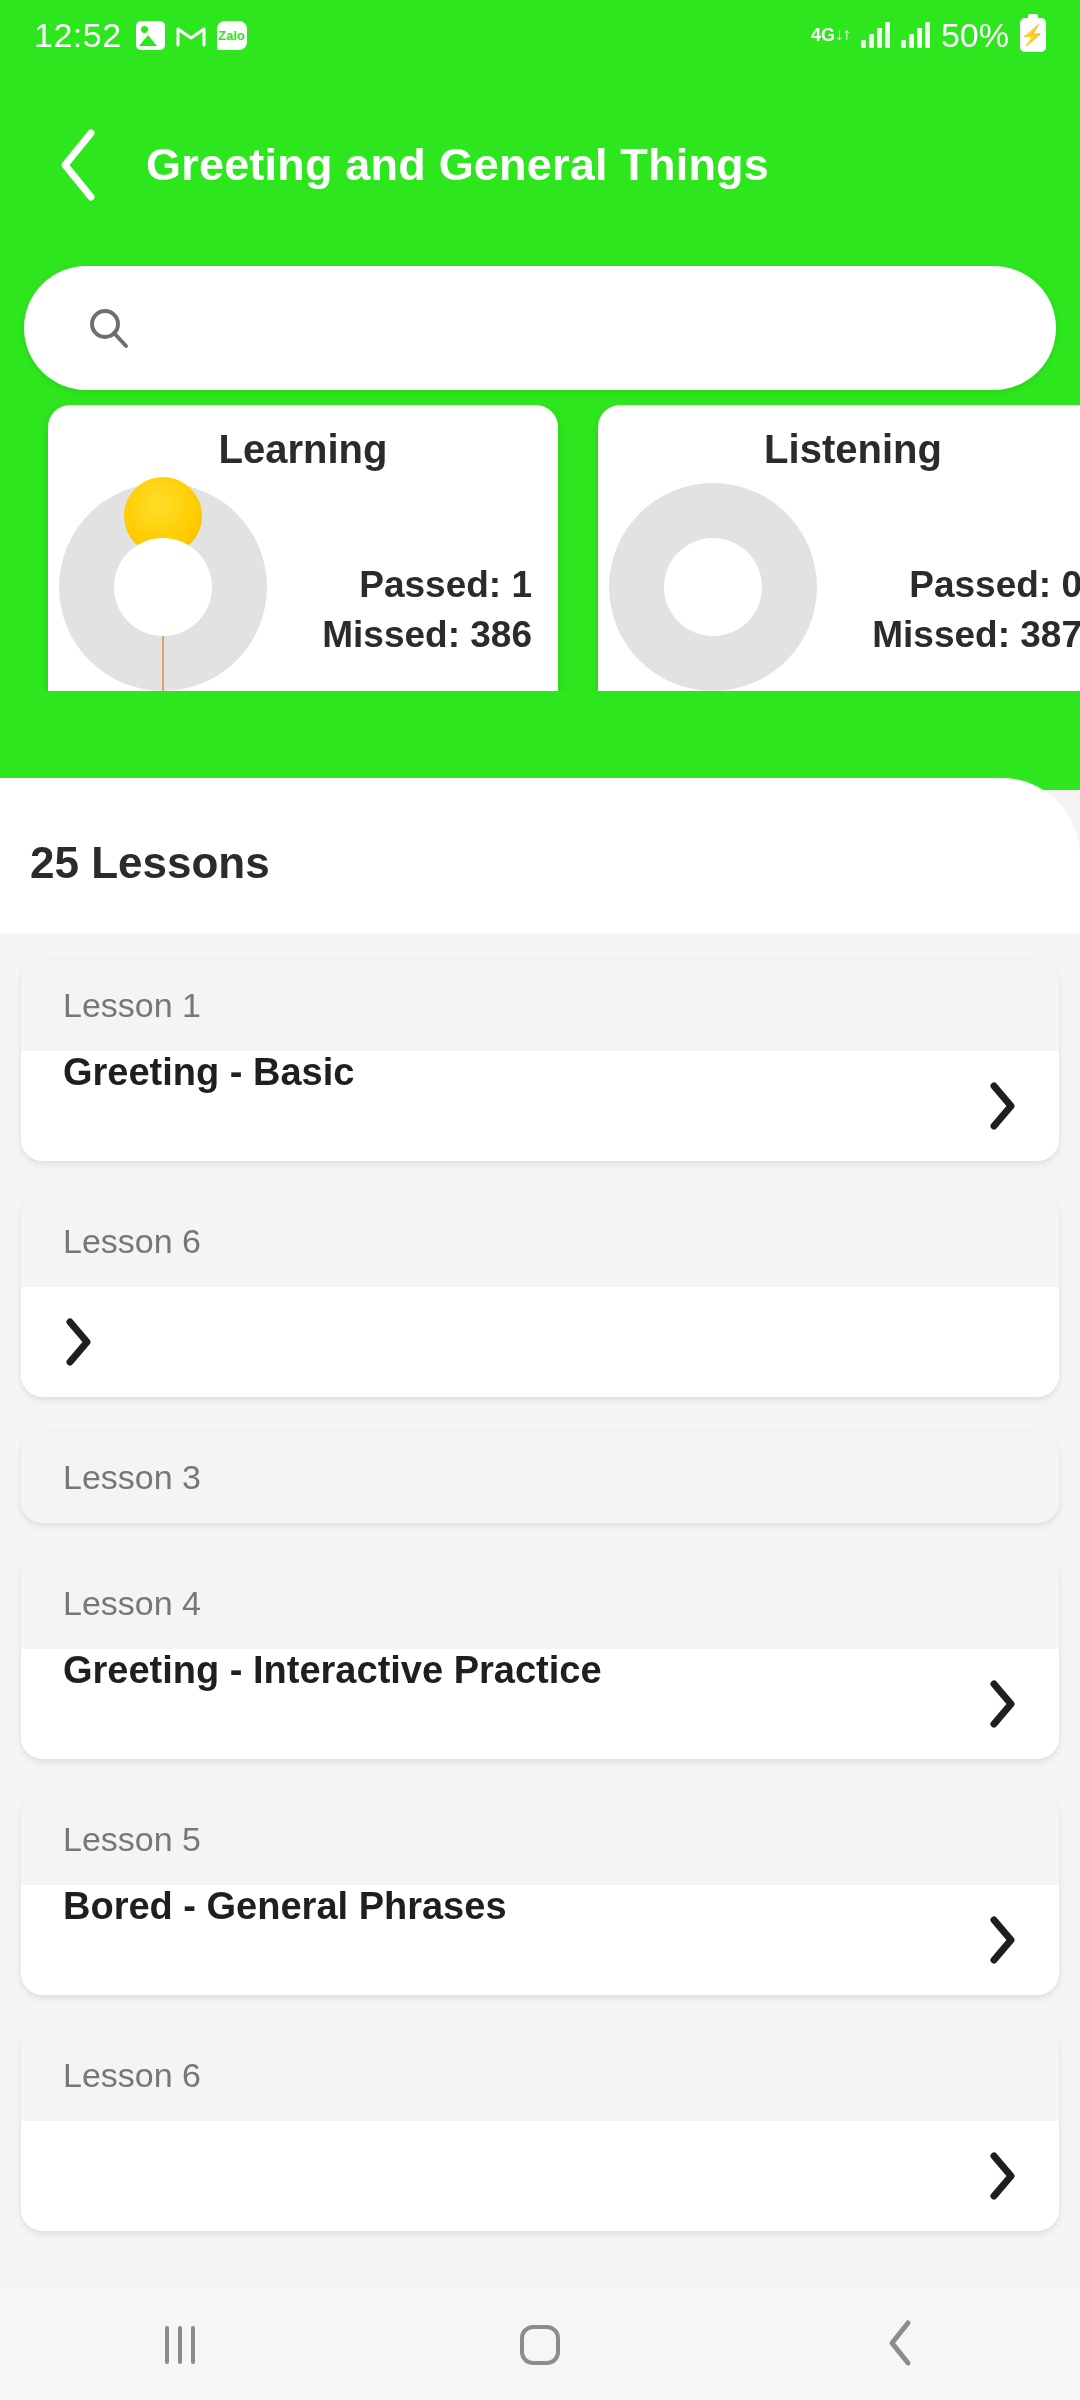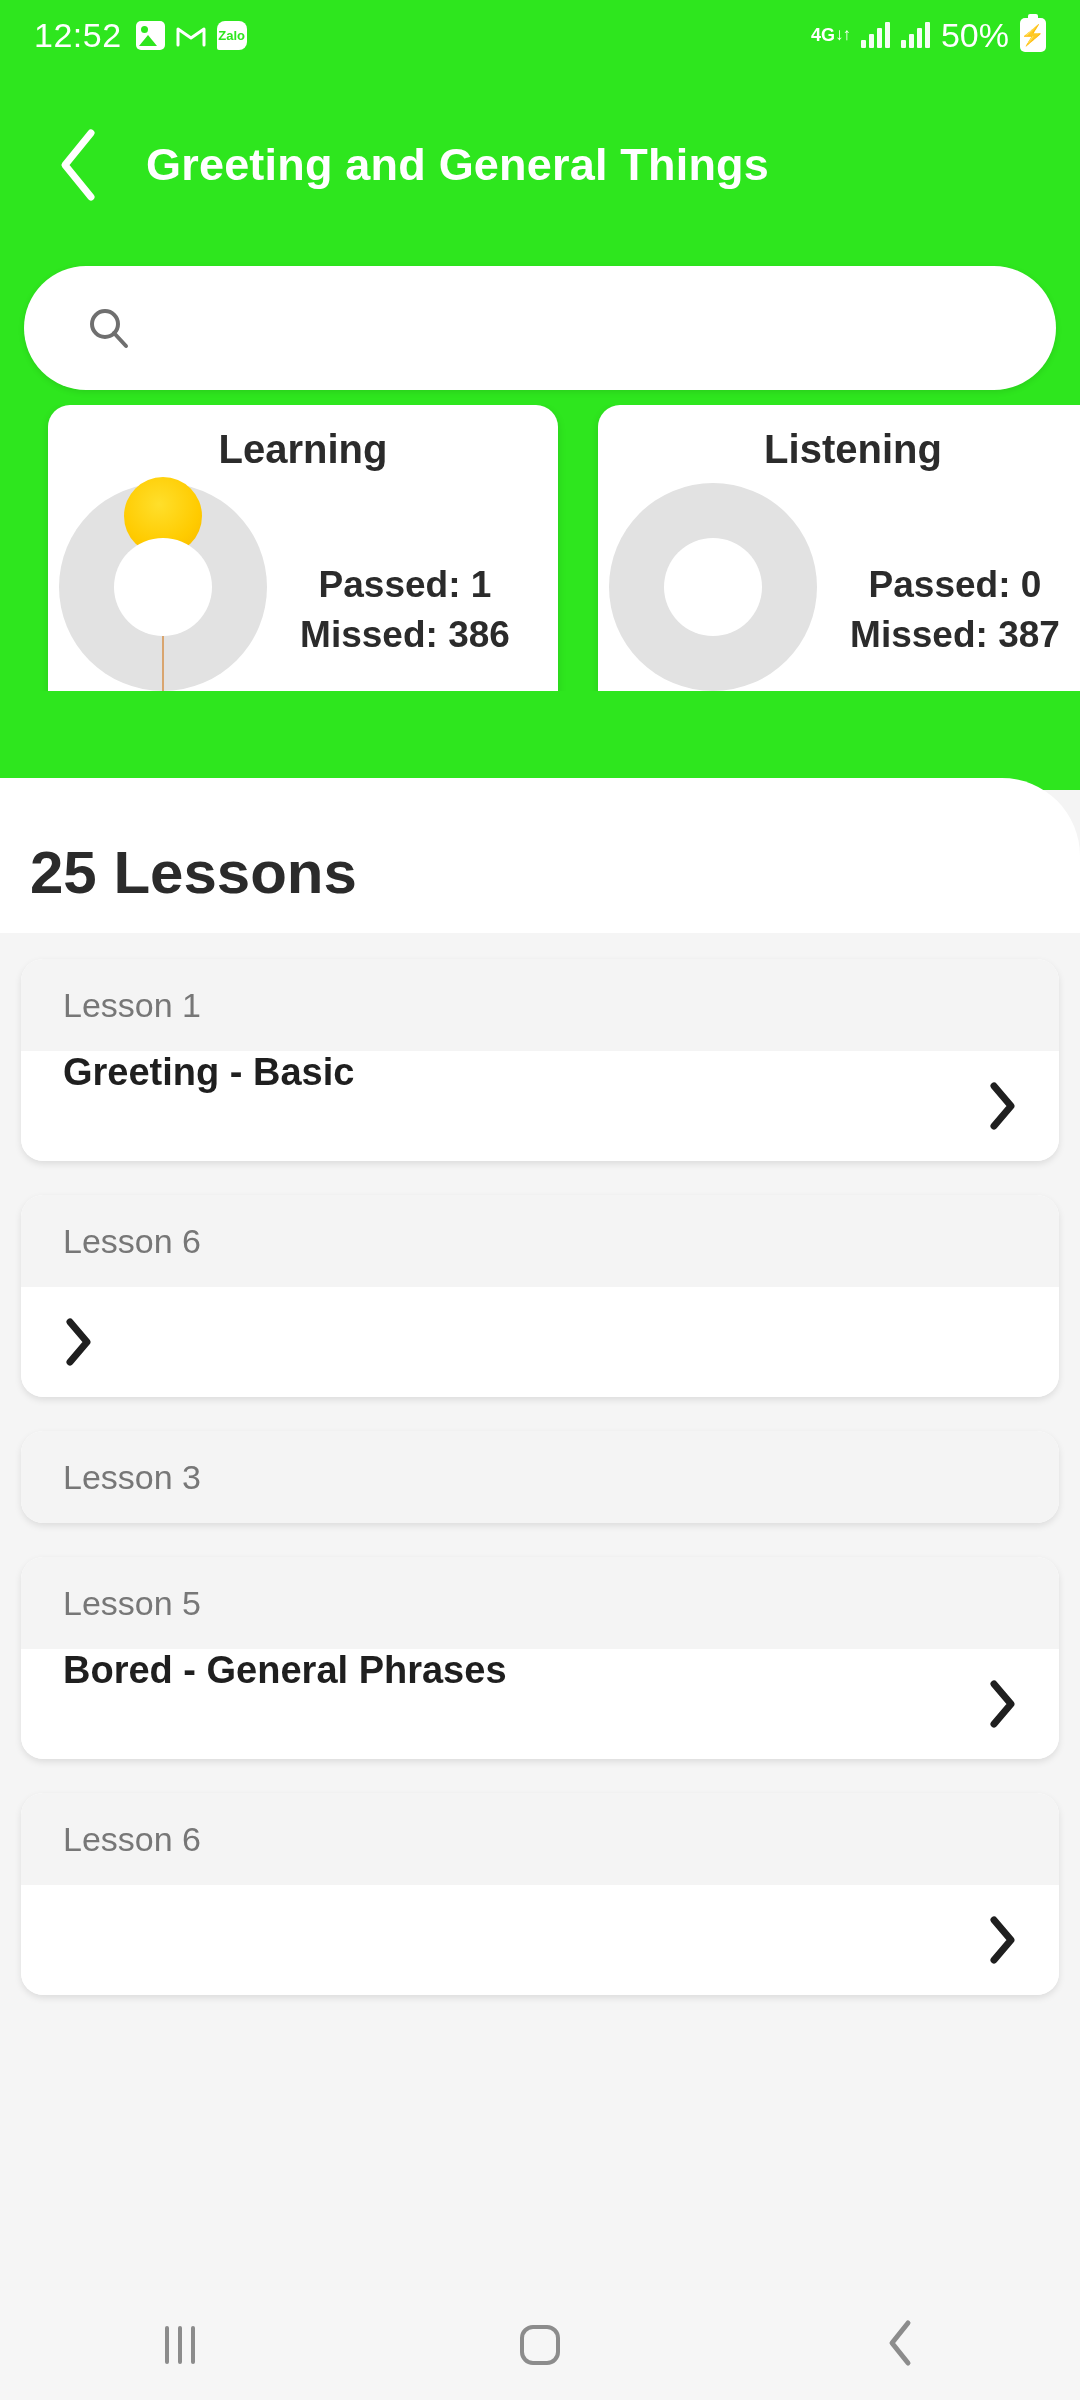--- a/index.html
+++ b/index.html
@@ -144,37 +144,36 @@
   .donut-marker{
     position:absolute; left:50%; top:-6px;
     transform:translateX(-50%);
     width:78px; height:78px; border-radius:50%;
     background:radial-gradient(circle at 45% 35%, #FFDF2B 0%, #FFCB00 60%, #F7B500 100%);
   }
   .stat-nums {
     flex:1; padding-right:26px;
     display:flex; flex-direction:column; justify-content:center;
     margin-top:46px;
-    align-items:center;
   }
   .stat-line {
     font-size:37px; font-weight:bold; color:#2b2b2b;
     white-space:nowrap; line-height:1.35; text-align:right;
   }
 
   
   .sheet {
     position:absolute; left:0; top:778px;
     width:1080px; height:1622px;
     background:#ffffff;
     border-top-right-radius:78px;
   }
   .sheet-title {
     position:absolute; left:30px; top:60px;
-    font-size:60px; font-weight:bold; color:#2b2b2b;
+    font-size:44px; font-weight:bold; color:#2b2b2b;
   }
 
   
   .lesson-list {
     position:absolute; left:0; top:155px;
     width:1080px; height:1467px;
     background:#F5F5F5;
     overflow:hidden;
     padding-top:26px;
   }
@@ -343,20 +342,33 @@
           </span>
         </div>
       </div>
 
       <div class="lesson-card">
         <div class="lesson-top">
           <span class="lesson-num">Lesson 3</span>
         </div>
       </div>
 
+      <div class="lesson-card">
+        <div class="lesson-top">
+          <span class="lesson-num">Lesson 4</span>
+        </div>
+        <div class="lesson-bottom">
+          <span class="lesson-name">Greeting - Interactive Practice</span>
+          <span class="chev">
+            <svg width="30" height="50" viewBox="0 0 30 50">
+                <path d="M7 5 L24 25 L7 45" fill="none" stroke="#1f1f1f" stroke-width="7" stroke-linecap="round" stroke-linejoin="round"></path>
+              </svg>
+          </span>
+        </div>
+      </div>
 
       <div class="lesson-card">
         <div class="lesson-top">
           <span class="lesson-num">Lesson 5</span>
         </div>
         <div class="lesson-bottom">
           <span class="lesson-name">Bored - General Phrases</span>
           <span class="chev">
             <svg width="30" height="50" viewBox="0 0 30 50">
                 <path d="M7 5 L24 25 L7 45" fill="none" stroke="#1f1f1f" stroke-width="7" stroke-linecap="round" stroke-linejoin="round"></path>

